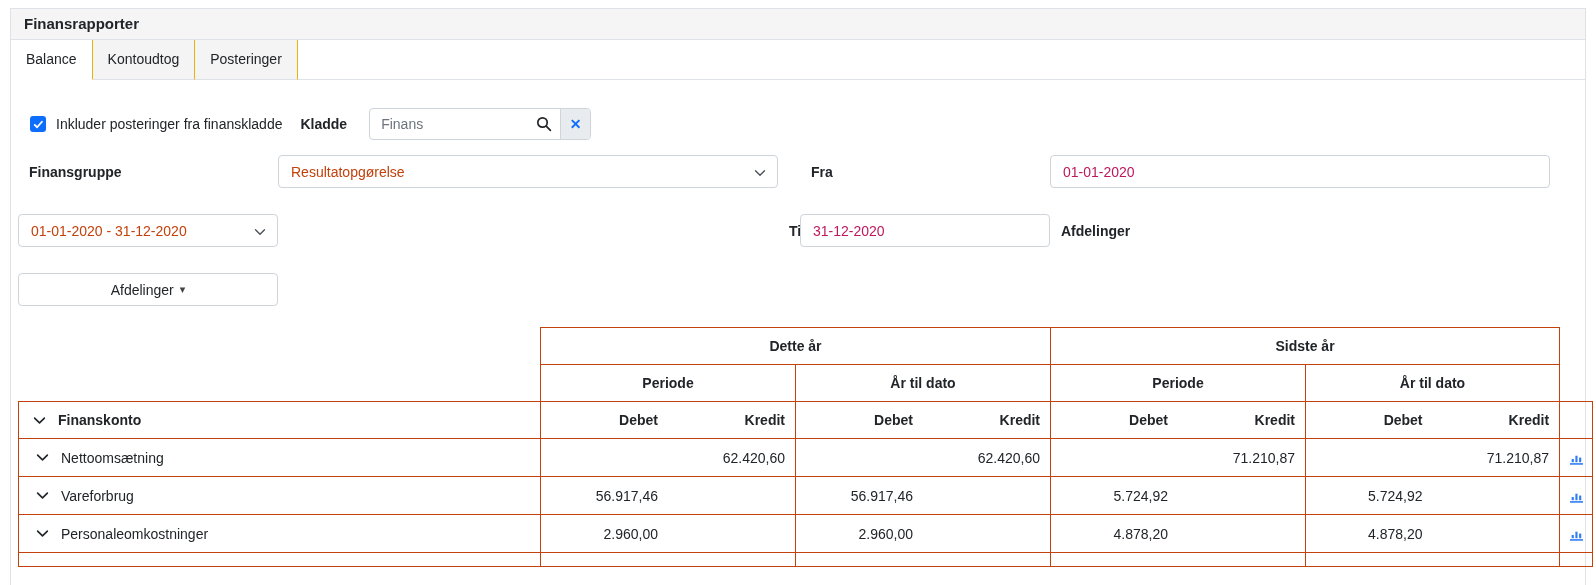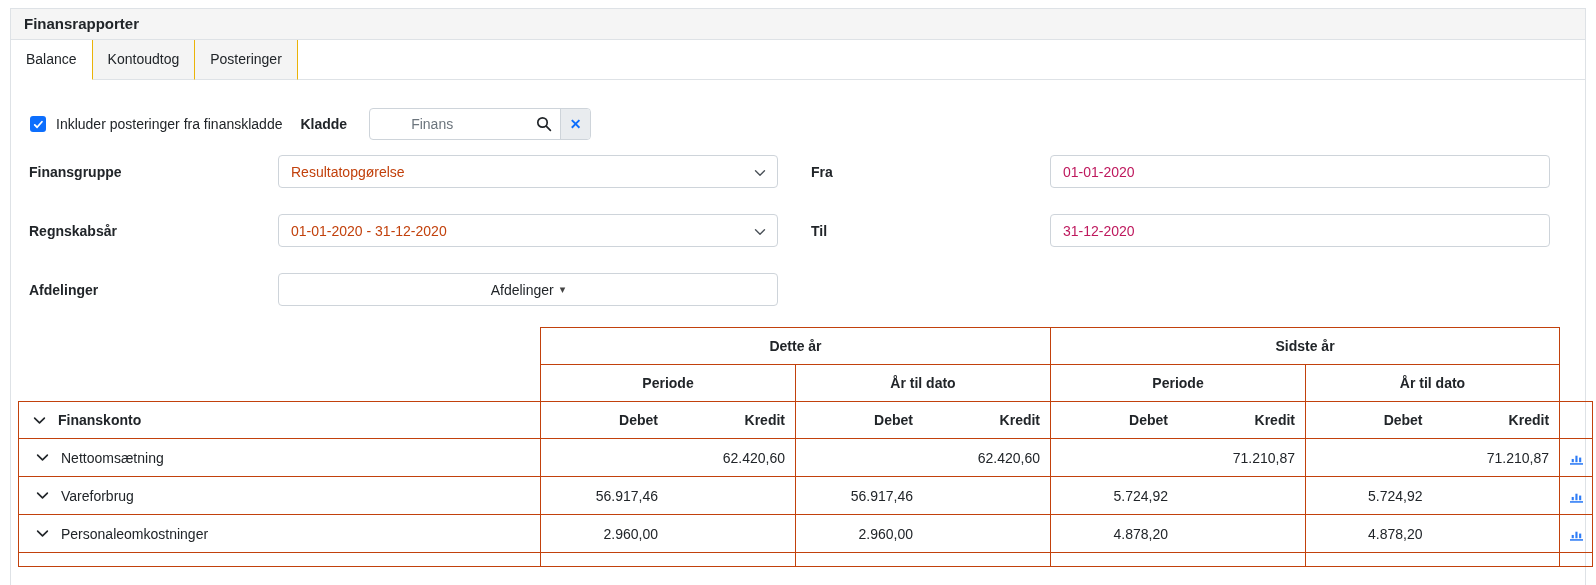--- a/index.html
+++ b/index.html
@@ -12,21 +12,21 @@
   .tabbar{display:flex;background:#fff;}
   .tab{padding:10px 15px;background:#f4f4f4;border-right:1px solid #eab308;border-bottom:1px solid #dee2e6;font-size:14px;line-height:19px;cursor:pointer;}
   .tab.active{background:#fff;border-bottom-color:#fff;}
   .tab-filler{flex:1;border-bottom:1px solid #dee2e6;}
   .card-body{padding:0 7px;}
 
   .controls{display:flex;align-items:center;margin:28px 0 0 12px;height:32px;}
   .cb{width:16px;height:16px;background:#0d6efd;border-radius:3px;display:inline-flex;align-items:center;justify-content:center;margin-right:10px;flex:0 0 auto;cursor:pointer;}
   .cb-label{margin-right:18px;}
   .kladde-label{font-weight:700;margin-right:22px;}
-  .input-group{display:flex;height:32px;border:1px solid #ced4da;border-radius:4px;overflow:hidden;width:222px;box-sizing:border-box;background:#fff;padding-left:30px;}
+  .input-group{display:flex;height:32px;border:1px solid #ced4da;border-radius:4px;overflow:hidden;width:222px;box-sizing:border-box;background:#fff;}
   .search-wrap{position:relative;flex:1;}
   .search-wrap input{border:none;width:100%;height:100%;padding:0 32px 0 11px;font-size:14px;color:#6c757d;outline:none;box-sizing:border-box;font-family:"Liberation Sans",sans-serif;background:transparent;}
   .search-icon{position:absolute;right:8px;top:7px;cursor:pointer;}
   .clear-btn{width:30px;background:#e9ecef;border:none;border-left:1px solid #ced4da;color:#0d6efd;font-weight:700;display:flex;align-items:center;justify-content:center;font-size:14px;cursor:pointer;}
 
   .banner{margin-top:11px;background:#d1ecf1;color:#0c5460;padding:11px 14px;border-radius:4px;font-size:14px;line-height:20px;}
 
   .form{display:grid;grid-template-columns:260px 500px 22px 250px 500px;grid-auto-rows:33px;row-gap:26px;margin-top:15px;align-items:center;}
   .flabel{font-weight:700;padding-left:11px;}
   .ctl{position:relative;height:33px;border:1px solid #ced4da;border-radius:4px;display:flex;align-items:center;padding:0 12px;font-size:14px;color:#c2410c;background:#fff;box-sizing:border-box;cursor:pointer;}
@@ -101,21 +101,20 @@
         <span class="chev"><svg width="12" height="12" viewBox="0 0 16 16">
               <path d="M2 5l6 6 6-6" fill="none" stroke="#495057" stroke-width="1.8" stroke-linecap="round" stroke-linejoin="round"></path>
             </svg></span>
       </div>
       <div></div>
       <div class="flabel">Fra</div>
       <div class="ctl date">
         <span>01-01-2020</span>
       </div>
 
-      <div class="flabel">Regnskabsår</div>
       <div class="ctl">
         <span>01-01-2020 - 31-12-2020</span>
         <span class="chev"><svg width="12" height="12" viewBox="0 0 16 16">
               <path d="M2 5l6 6 6-6" fill="none" stroke="#495057" stroke-width="1.8" stroke-linecap="round" stroke-linejoin="round"></path>
             </svg></span>
       </div>
       <div></div>
       <div class="flabel">Til</div>
       <div class="ctl date">
         <span>31-12-2020</span>

